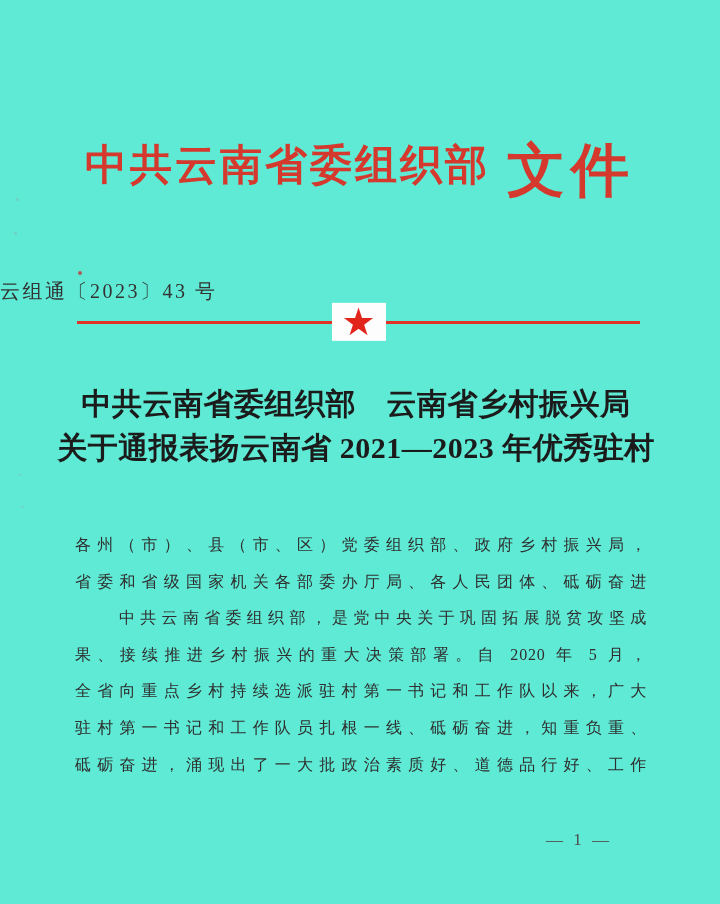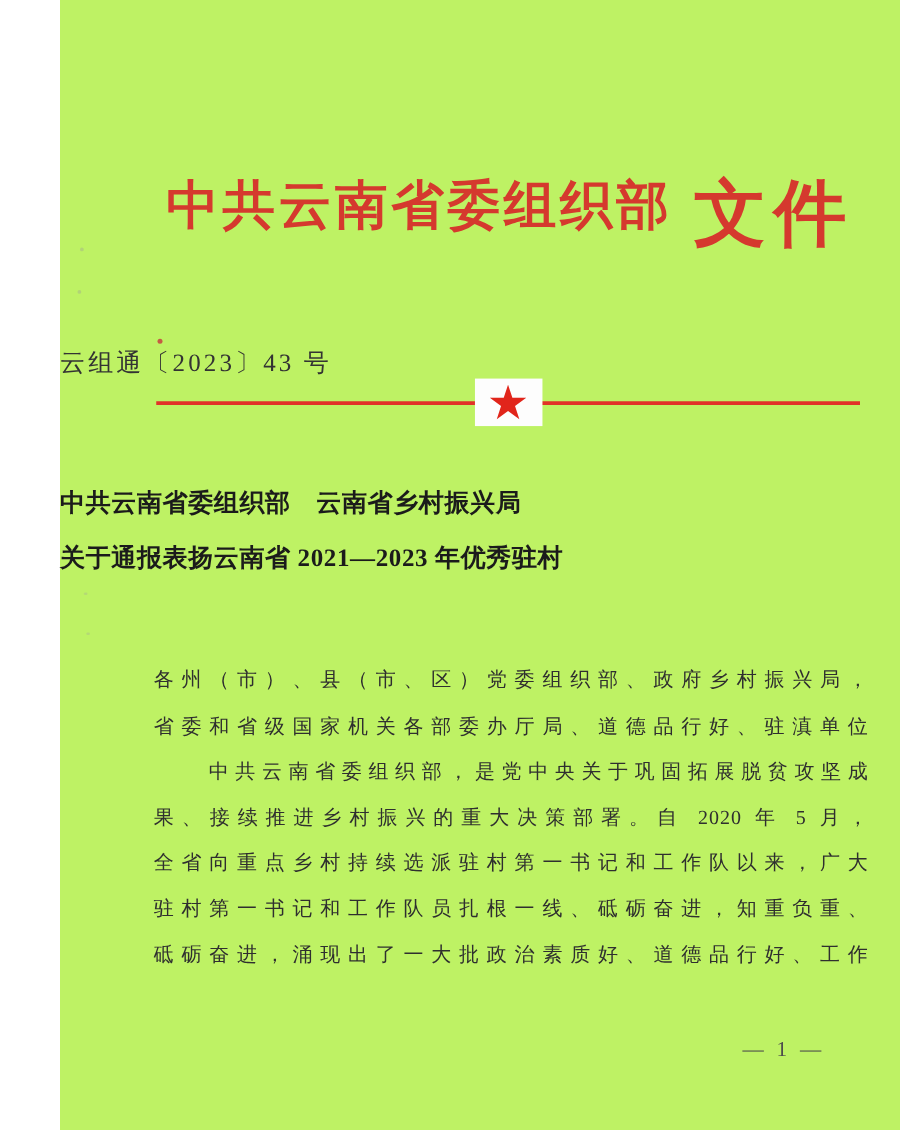--- a/index.html
+++ b/index.html
@@ -4,21 +4,21 @@
 <style>
   html,body{margin:0;padding:0;}
   body{
     width:720px;height:904px;
     background:#ffffff;
     font-family:"Liberation Serif","DejaVu Serif",serif;
     position:relative;
     overflow:hidden;
     color:#2f2f2f;
   }
-  .page{position:absolute;inset:0;background:#bef264;margin-left:48px;}
+  .page{position:absolute;inset:0;background:#5eead4;}
 
   
   .letterhead{position:absolute;left:85px;top:130px;display:flex;align-items:center;}
   .org{width:412px;}
   .org-line{
     color:#d5392e;font-weight:bold;font-size:42px;line-height:54px;
     white-space:nowrap;
   }
   .org-line1{letter-spacing:3px;}
   .org-line2{letter-spacing:9px;}
@@ -43,22 +43,22 @@
     position:absolute;left:50%;top:50%;
     transform:translate(-50%,-53%);
     background:#fdfdfd;padding:0 10px;
     color:#e1251b;font-size:38px;line-height:38px;
     font-family:"DejaVu Sans",sans-serif;
   }
 
   
   .title{
     position:absolute;left:0;top:382px;width:712px;
-    font-weight:bold;color:#1b1b1b;
-    font-size:20px;line-height:43.5px;letter-spacing:0.5px;
+    text-align:center;font-weight:bold;color:#1b1b1b;
+    font-size:30px;line-height:43.5px;letter-spacing:0.5px;
   }
 
   
   .body-text{position:absolute;left:75px;top:527px;width:572px;}
   .body-line{
     font-size:16px;line-height:36.6px;letter-spacing:0.8px;
     color:#2f2f2f;
     text-align:justify;text-align-last:justify;
     white-space:nowrap;
   }
@@ -98,21 +98,21 @@
     <span class="star">★</span>
   </div>
 
   <div class="title">
     <div>中共云南省委组织部　云南省乡村振兴局</div>
     <div>关于通报表扬云南省 2021—2023 年优秀驻村</div>
   </div>
 
   <div class="body-text">
     <div class="body-line">各州（市）、县（市、区）党委组织部、政府乡村振兴局，</div>
-    <div class="body-line">省委和省级国家机关各部委办厅局、道德品行好、驻滇单位</div>
+    <div class="body-line">省委和省级国家机关各部委办厅局、各人民团体、砥砺奋进</div>
     <div class="body-line indent">中共云南省委组织部，是党中央关于巩固拓展脱贫攻坚成</div>
     <div class="body-line">果、接续推进乡村振兴的重大决策部署。自 2020 年 5 月，</div>
     <div class="body-line">全省向重点乡村持续选派驻村第一书记和工作队以来，广大</div>
     <div class="body-line">驻村第一书记和工作队员扎根一线、砥砺奋进，知重负重、</div>
     <div class="body-line">砥砺奋进，涌现出了一大批政治素质好、道德品行好、工作</div>
   </div>
 
   <div class="page-num">— 1 —</div>
 
   <div class="speck s1"></div>

